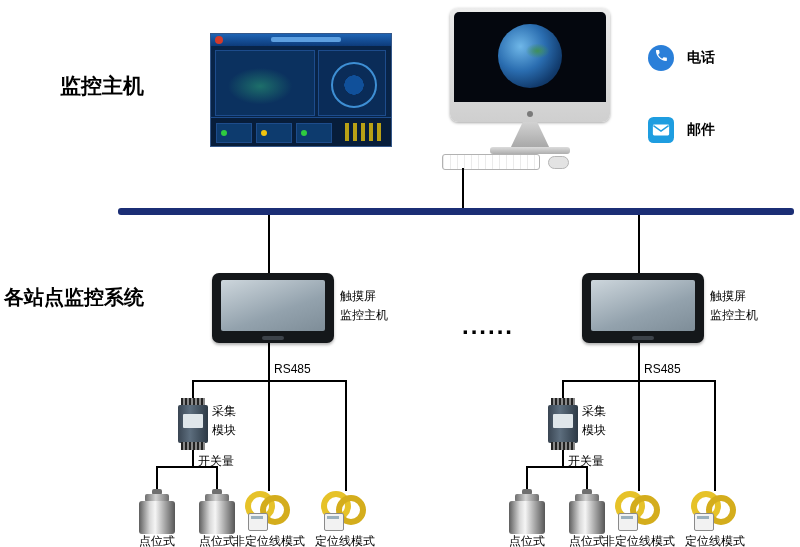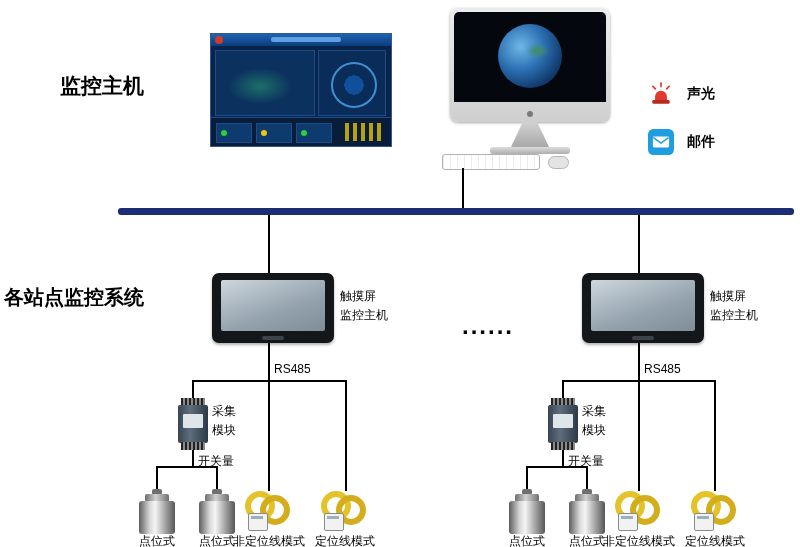--- a/index.html
+++ b/index.html
@@ -106,35 +106,30 @@
         <div class="earth"></div>
       </div>
       <div class="apple-dot"></div>
     </div>
     <div class="imac-stand"></div>
     <div class="imac-base"></div>
     <div class="keyboard"></div>
     <div class="mouse"></div>
   </div>
 
-  <div class="alert-row" style="top:80px;">
+  <div class="alert-row" style="top:44px;">
     <span class="ic">
       <svg viewBox="0 0 24 24" width="26" height="26">
-          <path d="M6.5 14.5a5.5 5.5 0 0111 0v3h-11z" fill="#e23b2e"></path>
-          <rect x="4" y="17.5" width="16" height="3.5" rx="1.2" fill="#b8281c"></rect>
-          <g stroke="#e23b2e" stroke-width="1.6" stroke-linecap="round">
-            <line x1="12" y1="2" x2="12" y2="5"></line>
-            <line x1="4.5" y1="5" x2="6.8" y2="7.3"></line>
-            <line x1="19.5" y1="5" x2="17.2" y2="7.3"></line>
-          </g>
+          <circle cx="12" cy="12" r="12" fill="#2a7fd9"></circle>
+          <path d="M9.4 8.9c.8 1.6 2.1 2.9 3.7 3.7l1.2-1.2c.15-.15.38-.2.57-.13.63.21 1.3.32 2 .32.31 0 .56.25.56.56v1.96c0 .31-.25.56-.56.56-5.27 0-9.55-4.28-9.55-9.55 0-.31.25-.56.56-.56h1.97c.31 0 .56.25.56.56 0 .7.11 1.37.32 2 .06.19.02.41-.14.57l-1.21 1.21z" fill="#fff"></path>
         </svg>
     </span>
-    <span class="alert-label">声光</span>
-  </div>
-  <div class="alert-row" style="top:128px;justify-content:flex-end;">
+    <span class="alert-label">电话</span>
+  </div>
+  <div class="alert-row" style="top:116px;justify-content:flex-end;">
     <span class="ic">
       <svg viewBox="0 0 24 24" width="26" height="26">
           <rect width="24" height="24" rx="5" fill="#1e9de0"></rect>
           <rect x="4.5" y="7" width="15" height="10" rx="1.2" fill="#fff"></rect>
           <path d="M5 8l7 5 7-5" stroke="#1e9de0" stroke-width="1.3" fill="none"></path>
         </svg>
     </span>
     <span class="alert-label">邮件</span>
   </div>
 

